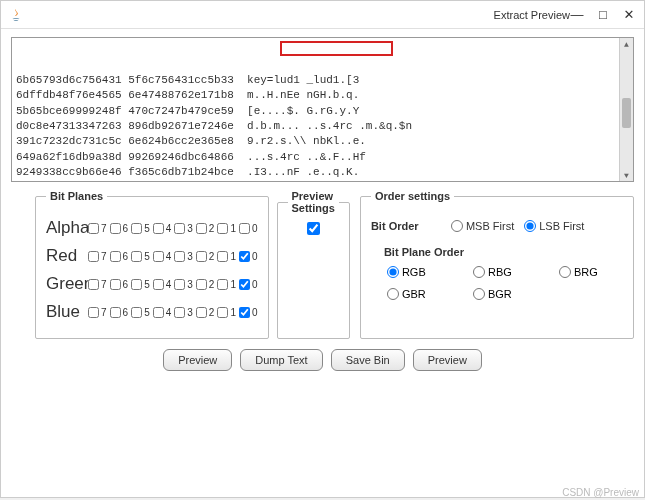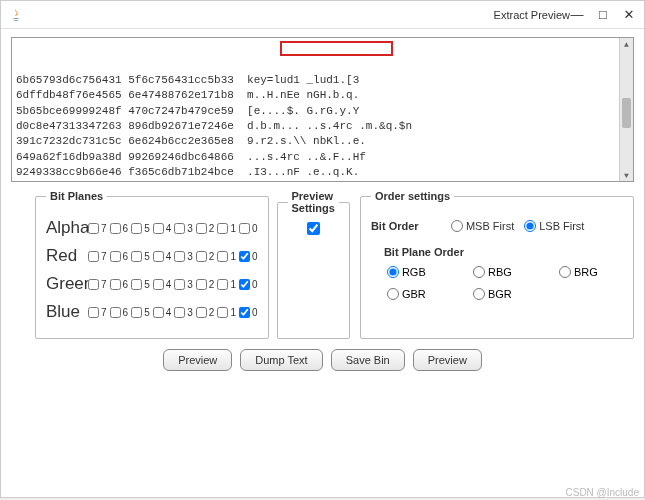--- a/index.html
+++ b/index.html
@@ -285,13 +285,13 @@
     </div>
 
     <div class="buttons">
       <button class="btn">Preview</button>
       <button class="btn">Dump Text</button>
       <button class="btn">Save Bin</button>
       <button class="btn">Preview</button>
     </div>
   </div>
 </div>
-<div class="watermark">CSDN @Include</div>
+<div class="watermark">CSDN @Preview</div>
 
 </body></html>

